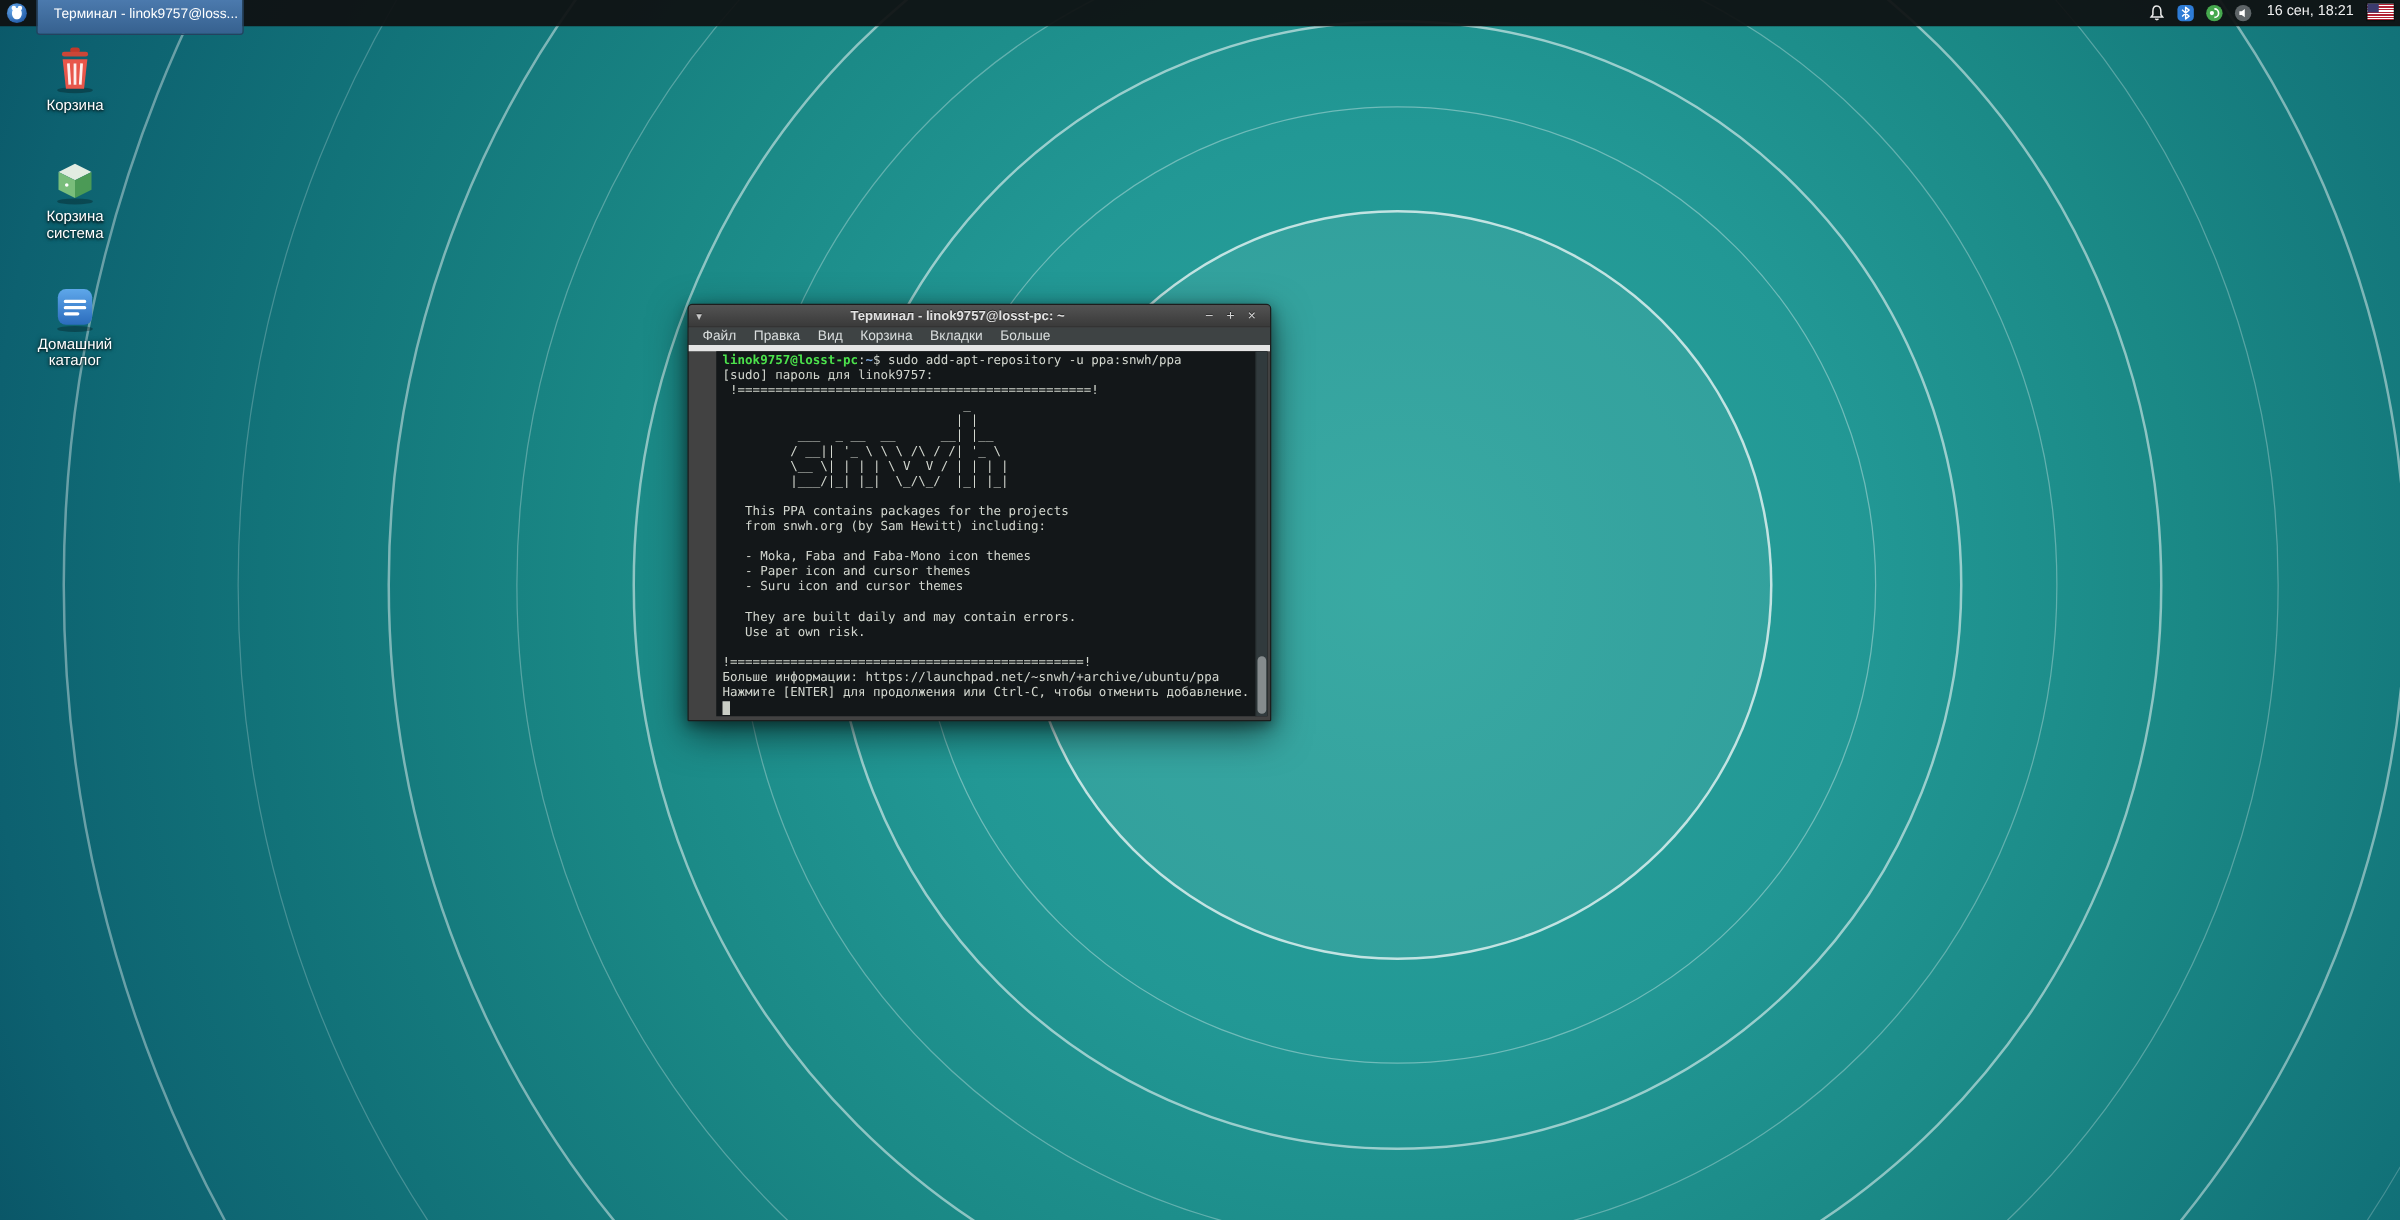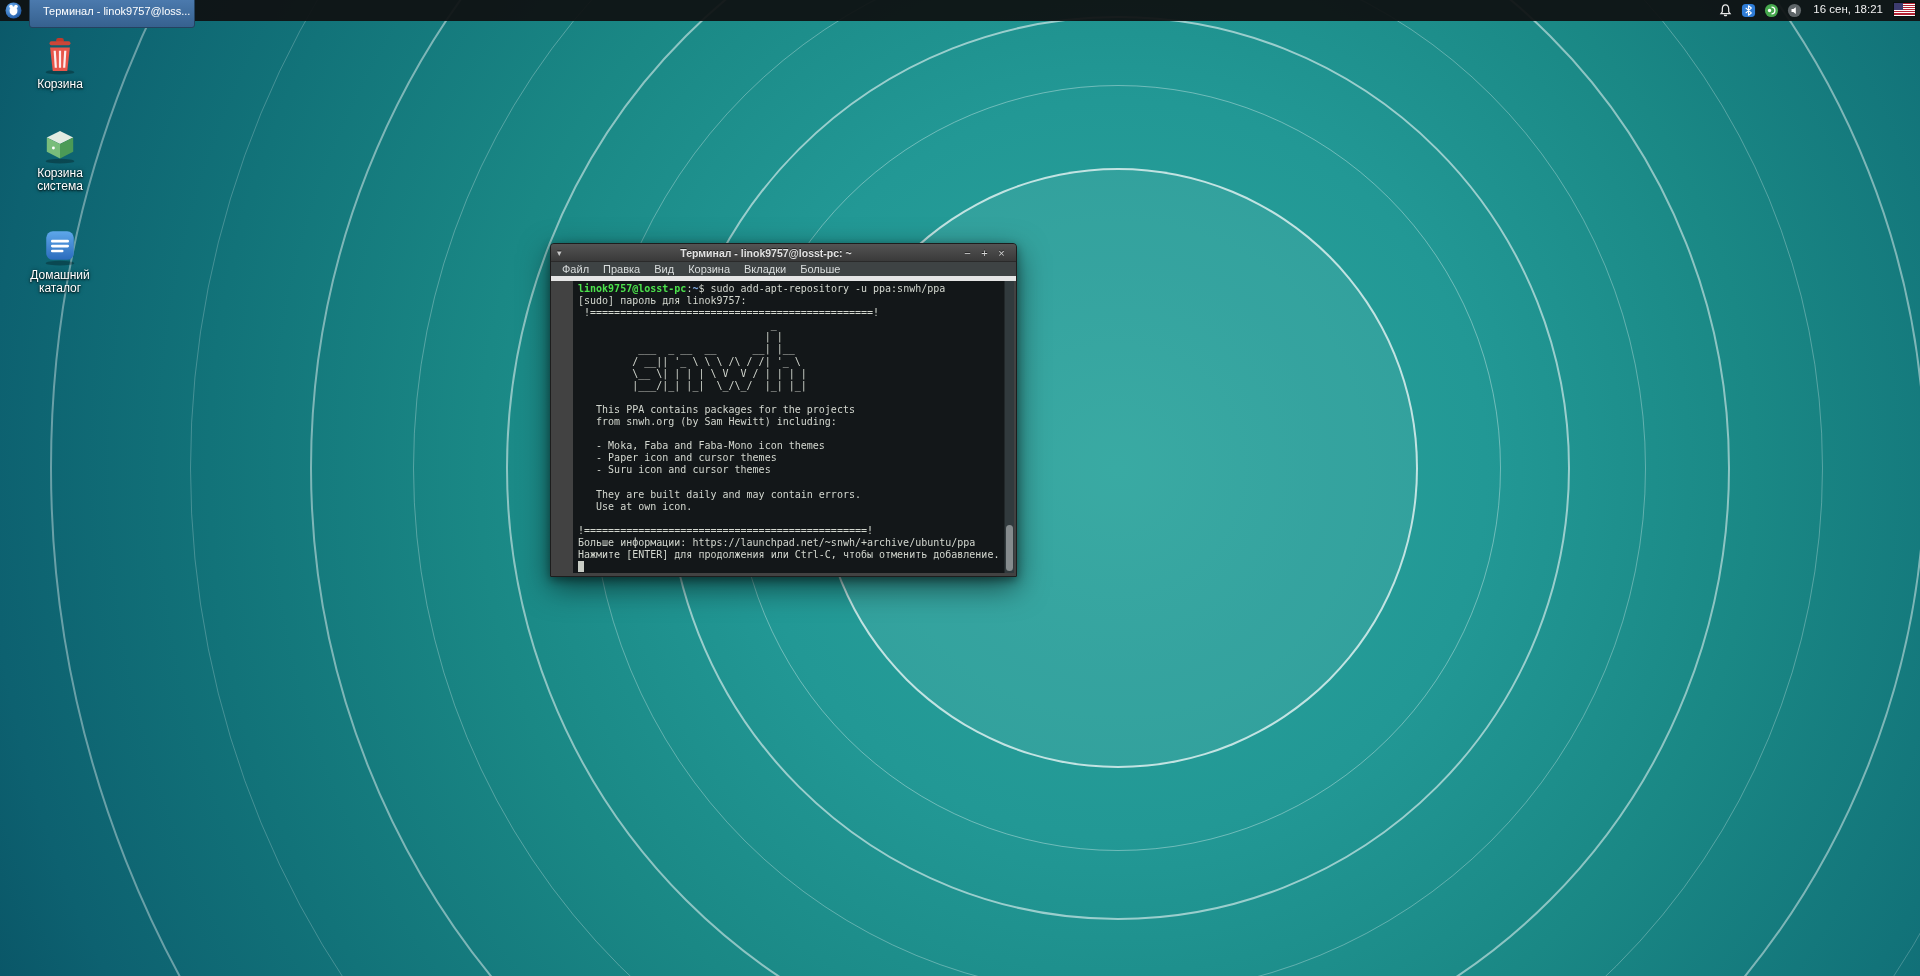--- a/index.html
+++ b/index.html
@@ -221,21 +221,21 @@
         <div class="tline">         |___/|_| |_|  \_/\_/  |_| |_|</div>
         <div class="tline"></div>
         <div class="tline">   This PPA contains packages for the projects</div>
         <div class="tline">   from snwh.org (by Sam Hewitt) including:</div>
         <div class="tline"></div>
         <div class="tline">   - Moka, Faba and Faba-Mono icon themes</div>
         <div class="tline">   - Paper icon and cursor themes</div>
         <div class="tline">   - Suru icon and cursor themes</div>
         <div class="tline"></div>
         <div class="tline">   They are built daily and may contain errors.</div>
-        <div class="tline">   Use at own icon.</div>
+        <div class="tline">   Use at own risk.</div>
         <div class="tline"></div>
         <div class="tline">!===============================================!</div>
         <div class="tline">Больше информации: https://launchpad.net/~snwh/+archive/ubuntu/ppa</div>
         <div class="tline">Нажмите [ENTER] для продолжения или Ctrl-C, чтобы отменить добавление.</div>
         <div class="tline"><span class="cursor"></span></div>
       </div>
     <div class="scrollbar">
       <div class="scroll-thumb"></div>
     </div>
   </div>

